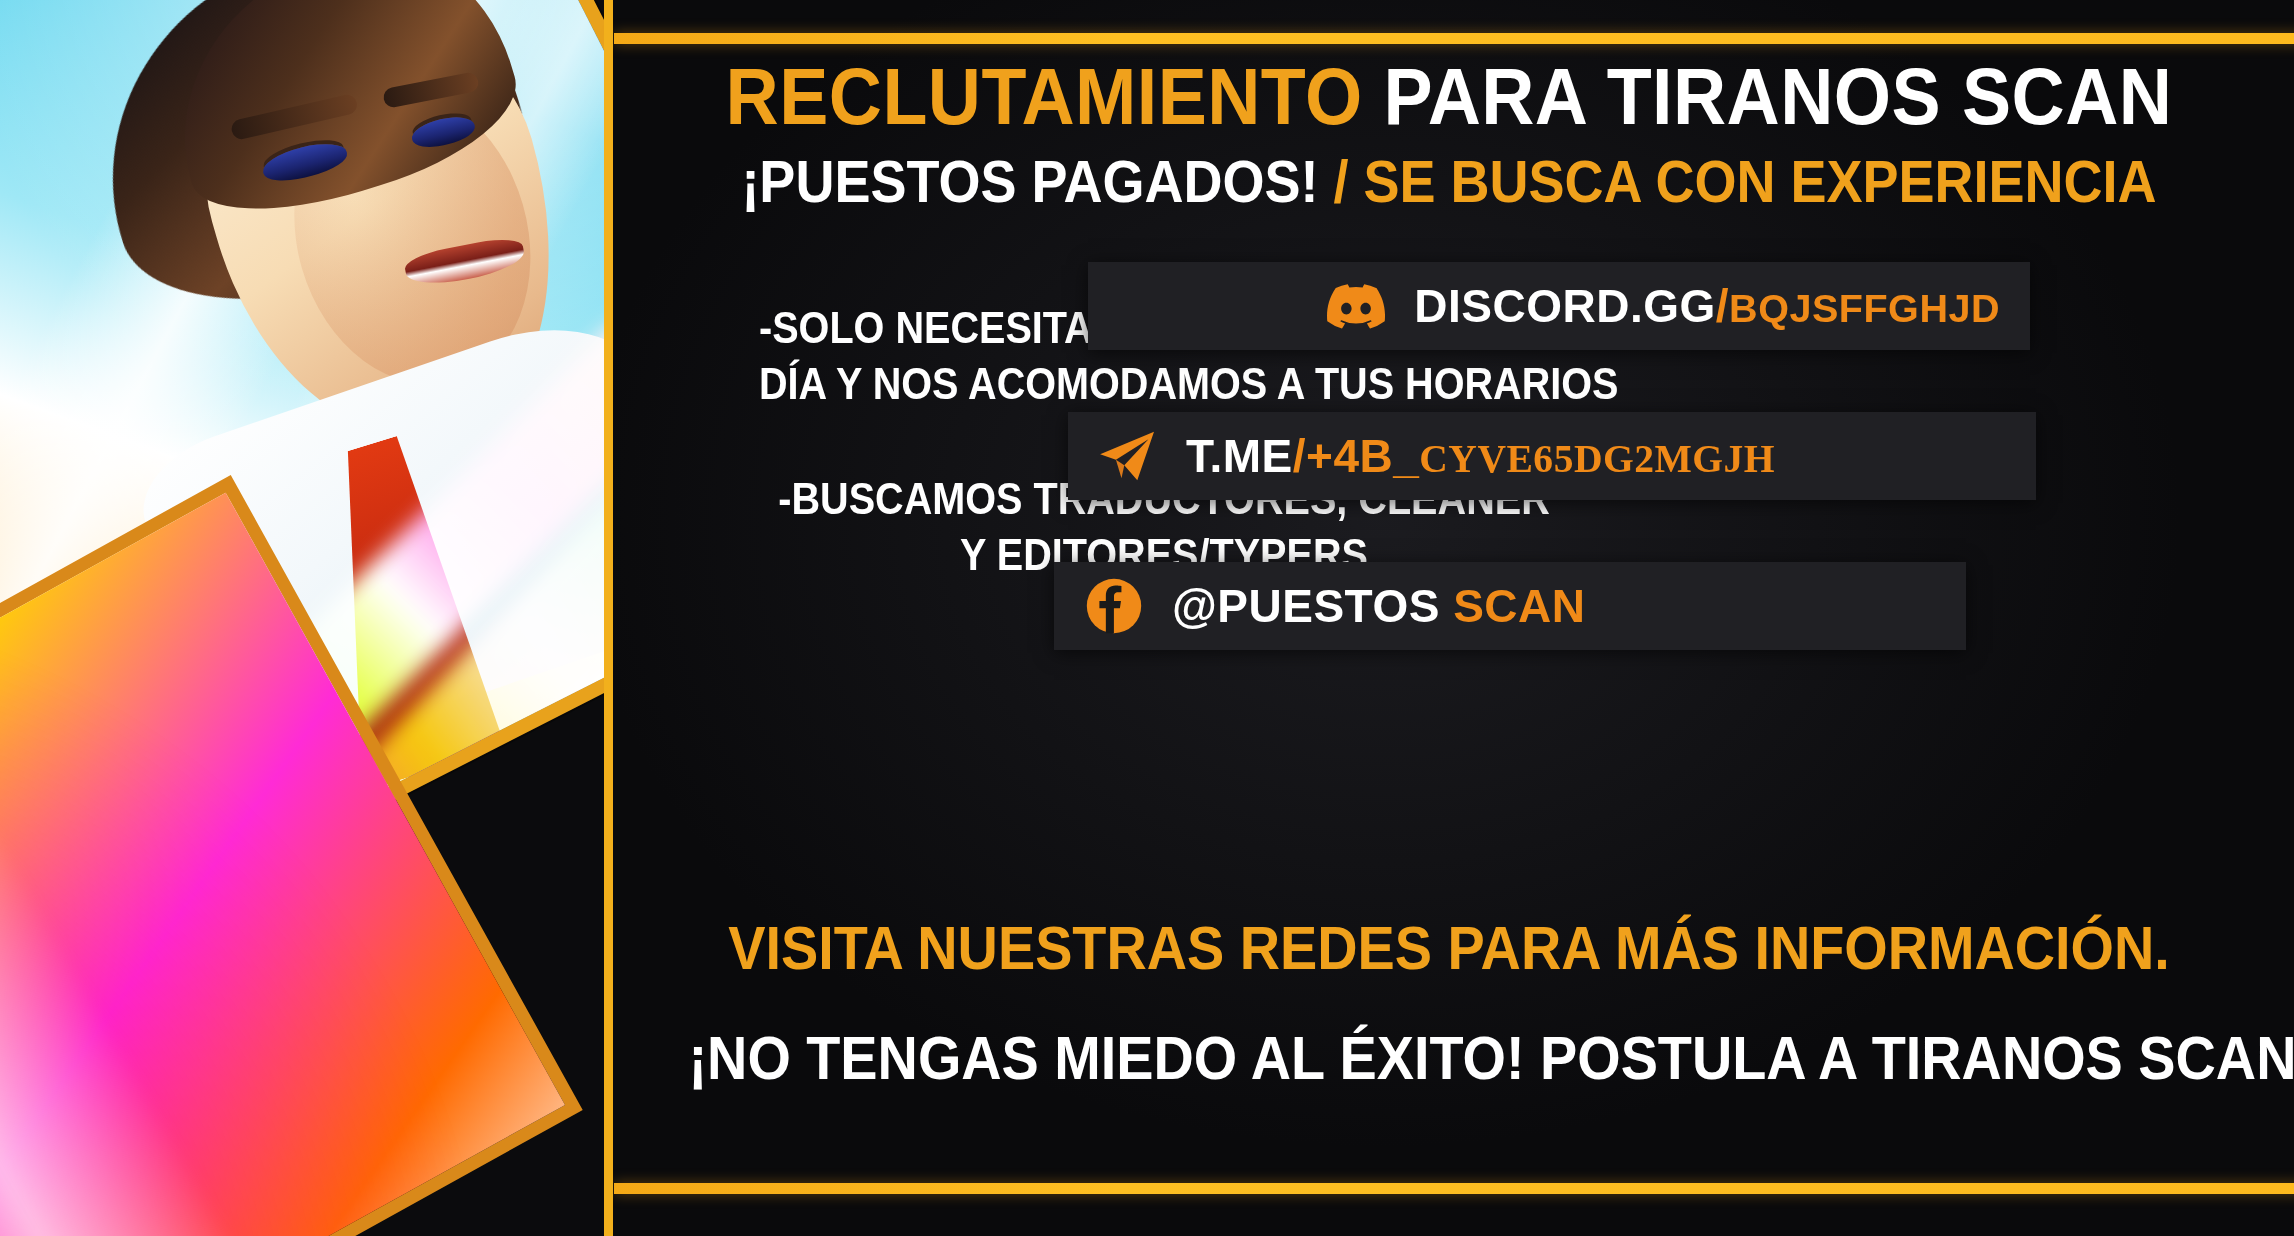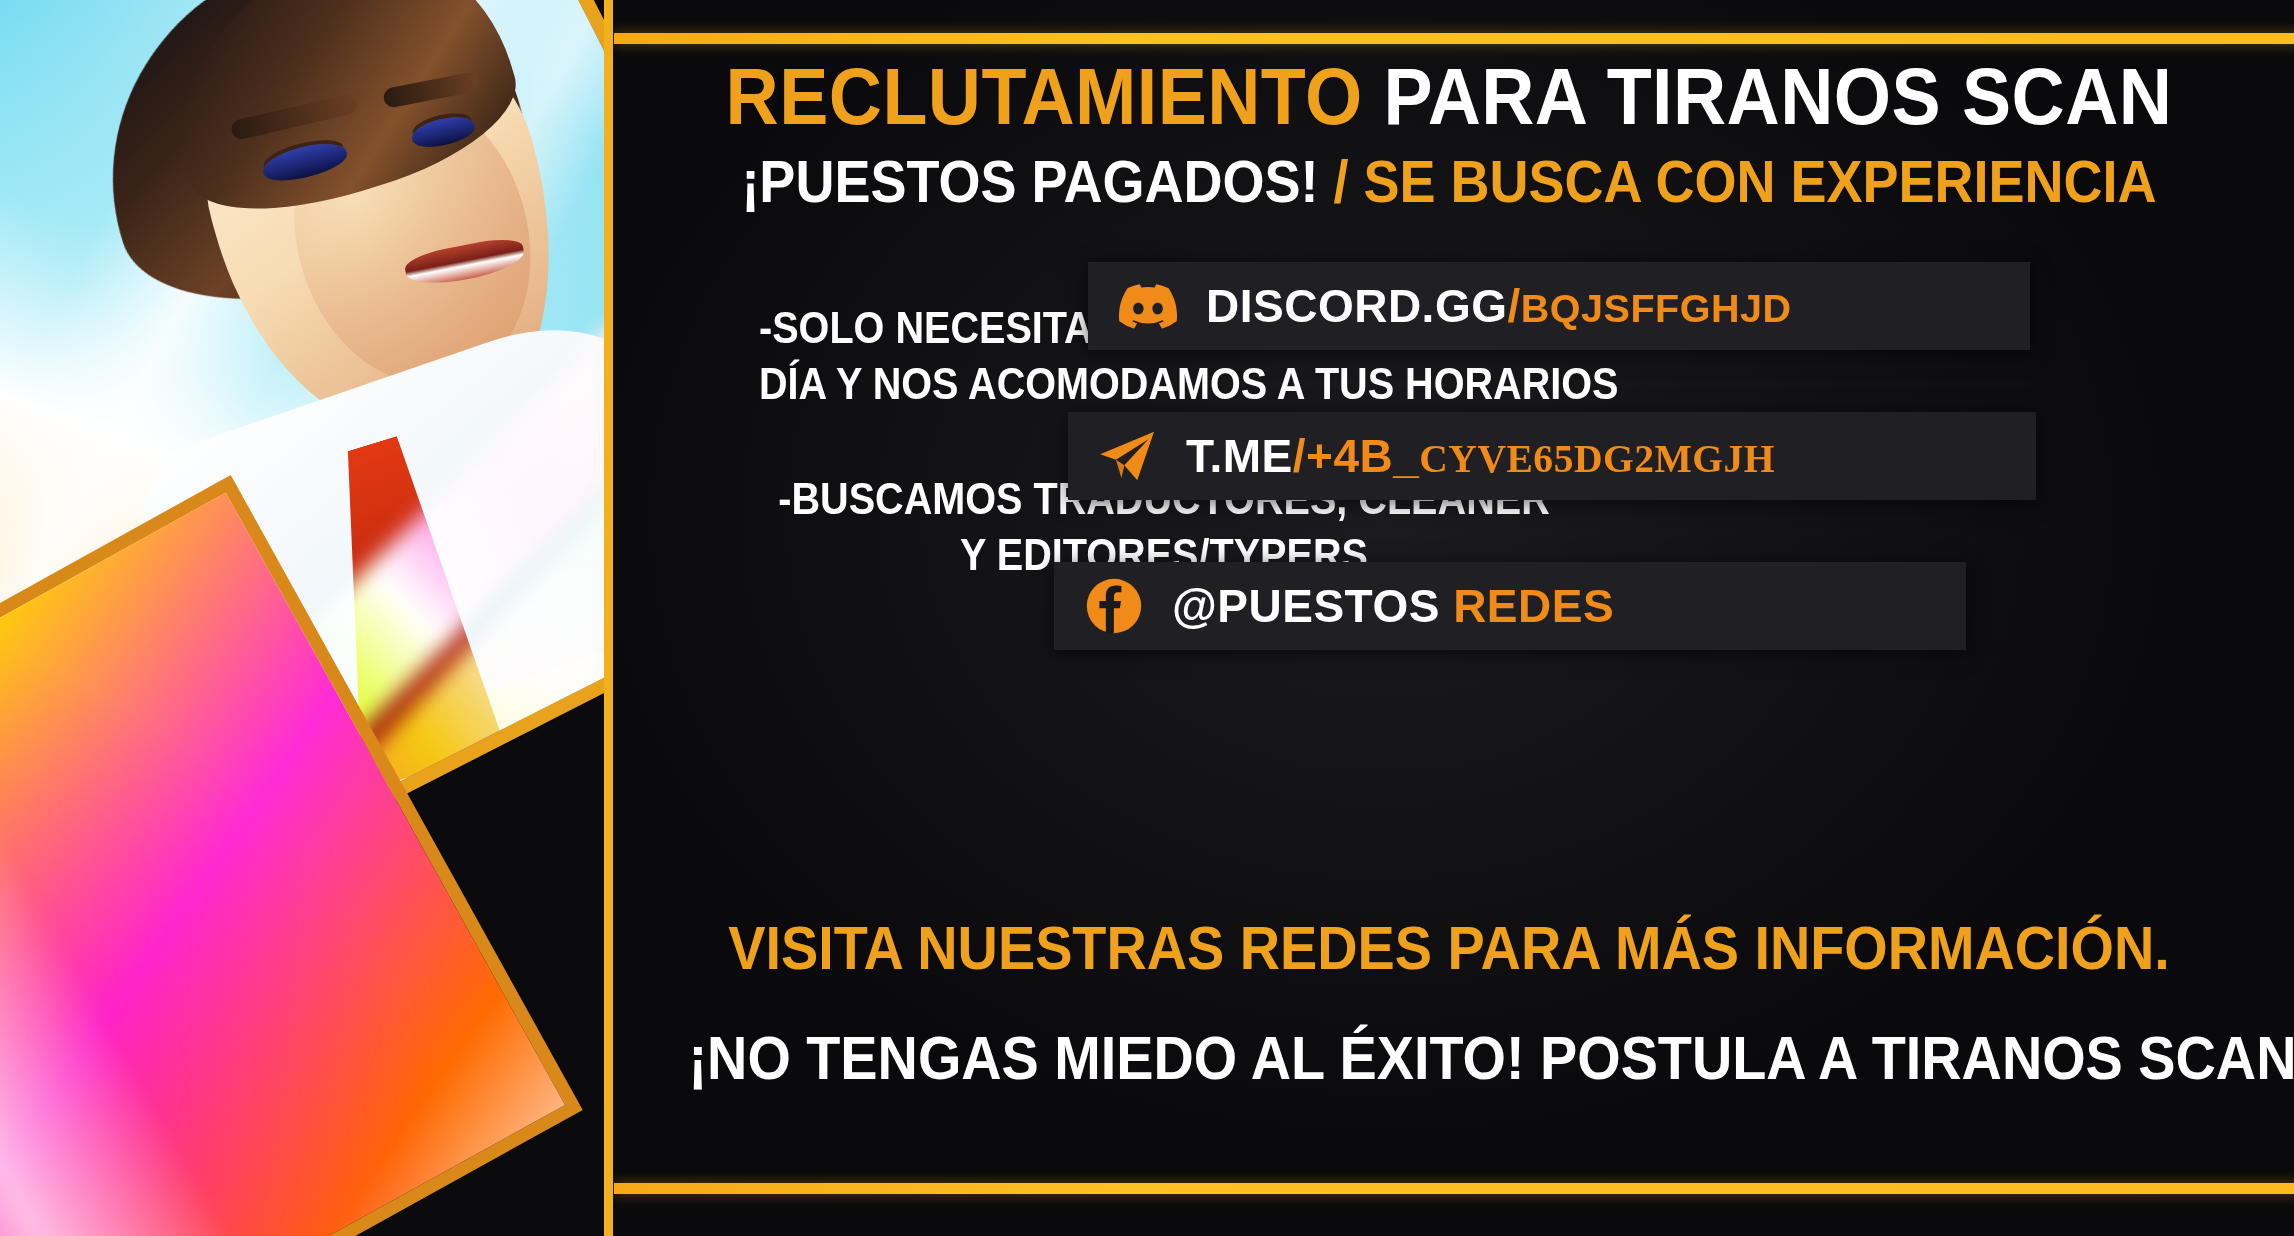--- a/index.html
+++ b/index.html
@@ -280,21 +280,21 @@
   .contact-box {
     position: relative;
     background: #202024;
     height: 88px;
     display: flex;
     align-items: center;
     padding: 0 30px;
     margin-bottom: 62px;
     box-shadow: 0 3px 18px rgba(0,0,0,0.6);
   }
-  .contact-box.b1 { width: 882px; margin-left: 34px; }
+  .contact-box.b1 { width: 882px; margin-left: 34px; justify-content: flex-end; }
   .contact-box.b2 { width: 908px; margin-left: 14px; }
   .contact-box.b3 { width: 852px; margin-left: 0px; margin-bottom: 0; }
 
   .contact-icon {
     width: 60px; height: 60px;
     flex: 0 0 60px;
     display: flex; align-items: center; justify-content: center;
     margin-right: 28px;
   }
   .contact-text {
@@ -412,21 +412,21 @@
       </div>
 
       <div class="contact-box b3">
         <span class="contact-icon">
           <svg viewBox="0 0 64 64" width="58" height="58" aria-hidden="true">
             <circle cx="32" cy="32" r="30" fill="#F08A18"></circle>
             <path fill="#1a1a1a" d="M38.5 34.5l1.2-8.1h-7.7v-5.2c0-2.2 1.1-4.4 4.6-4.4h3.6V9.9s-3.3-.6-6.4-.6c-6.5 0-10.8 4-10.8 11.1v6h-7.1v8.1h7.1V62h8.9V34.5z"></path>
           </svg>
         </span>
         <span class="contact-text">
-          <span class="ct-white">@PUESTOS</span><span class="ct-orange"> REDES</span>
+          <span class="ct-white">@PUESTOS</span><span class="ct-orange"> SCAN</span>
         </span>
       </div>
 
     </div>
 
     <div class="footer-a">VISITA NUESTRAS REDES PARA MÁS INFORMACIÓN.</div>
     <div class="footer-b">¡NO TENGAS MIEDO AL ÉXITO! POSTULA A TIRANOS SCAN.</div>
 
     <div class="rule rule-top"></div>
     <div class="rule rule-bottom"></div>

